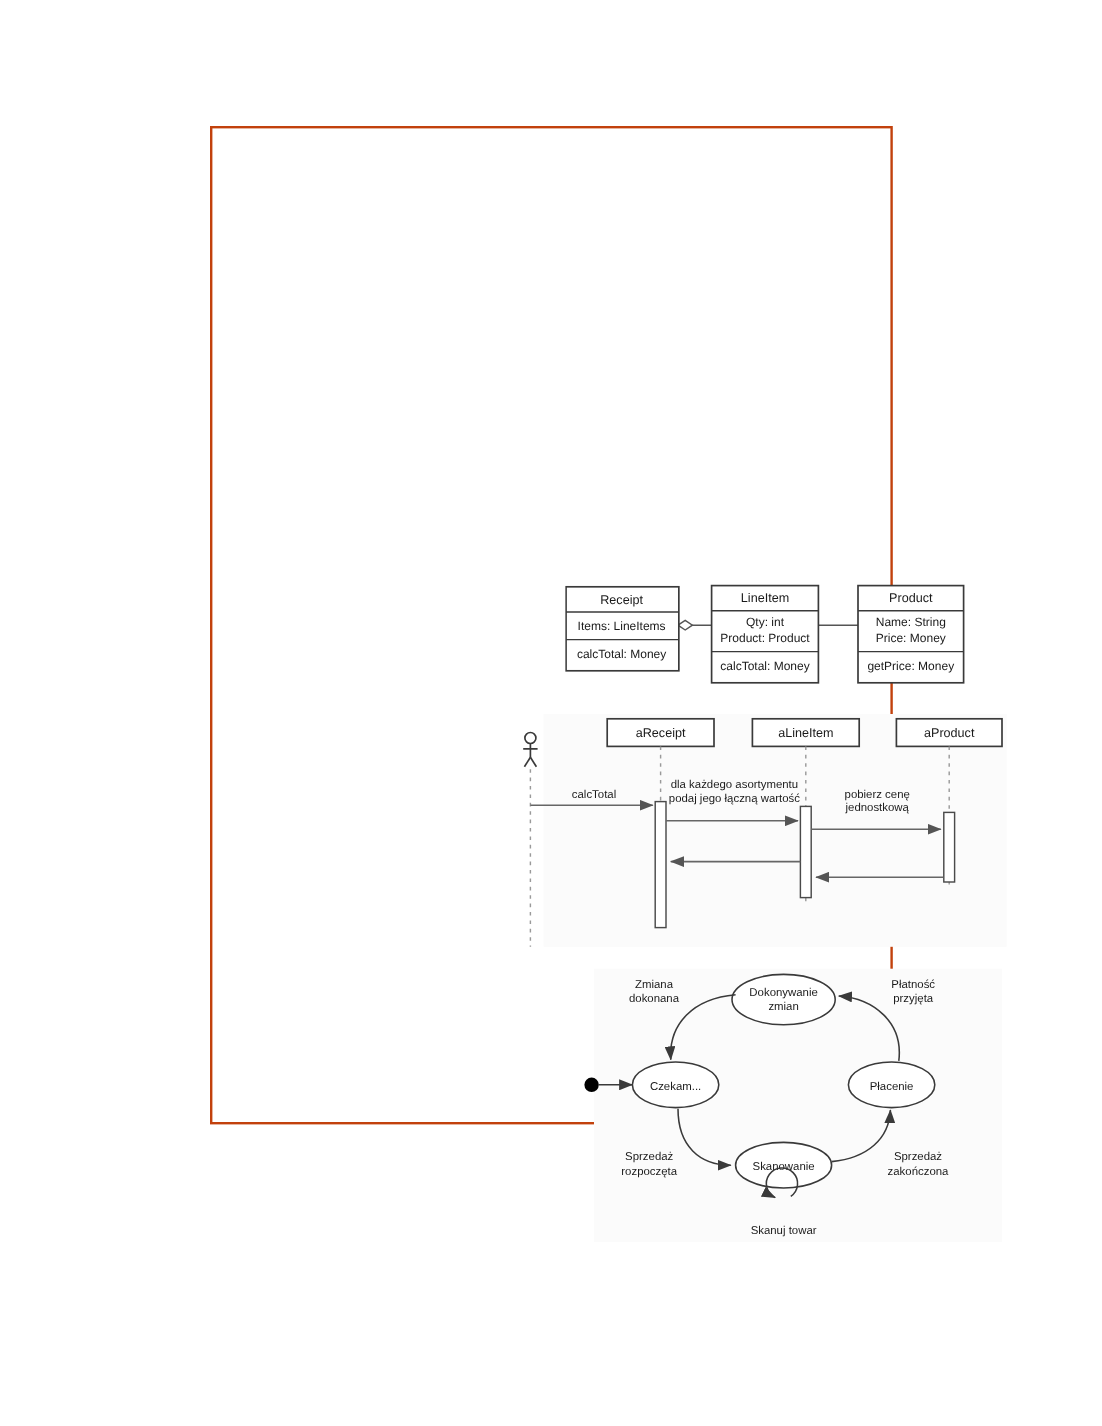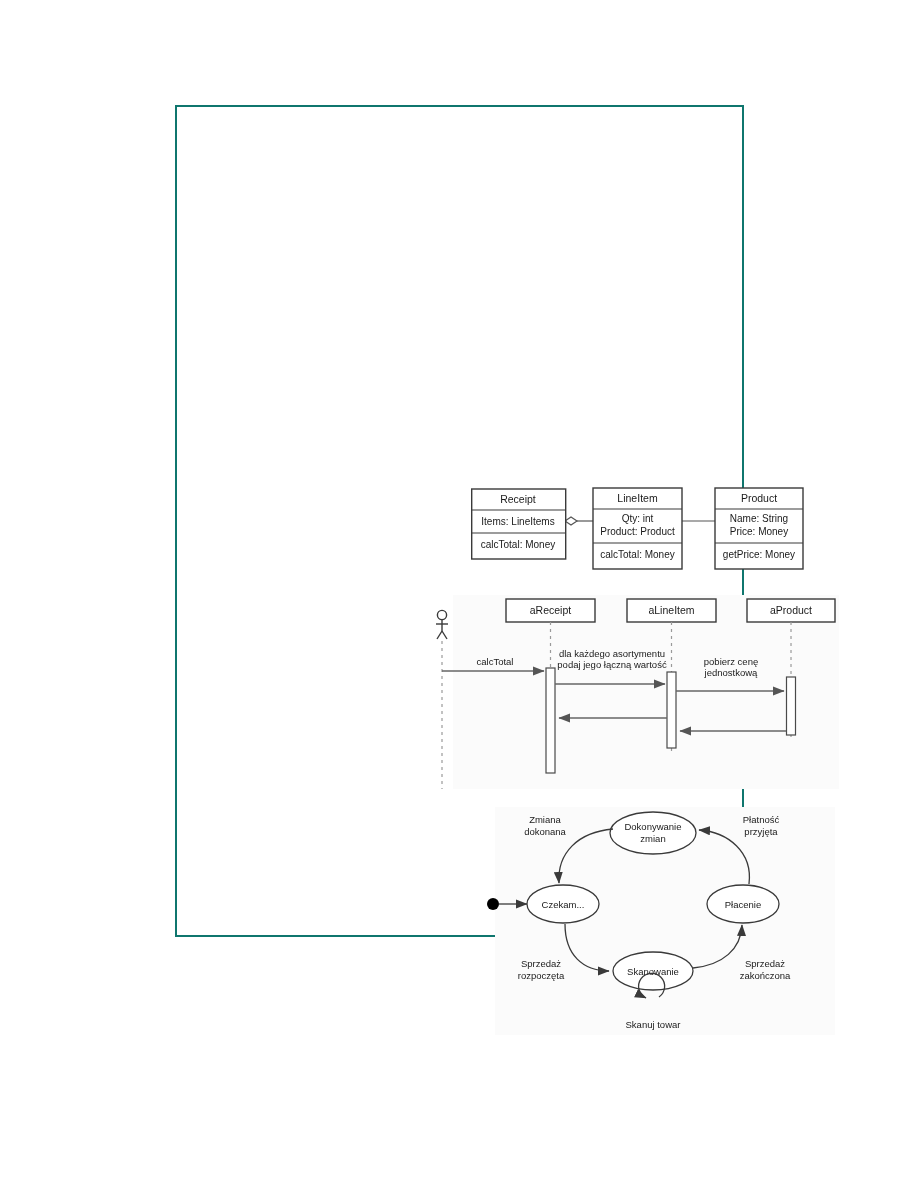--- a/index.html
+++ b/index.html
@@ -13,21 +13,21 @@
     position: relative;
     font-family: "Liberation Sans", sans-serif;
     overflow: hidden;
   }
   .page {
     position: absolute;
     left: 175px;
     top: 105px;
     width: 569px;
     height: 832px;
-    border: 2px solid #0f766e;
+    border: 2px solid #c2410c;
     background: #ffffff;
     box-sizing: border-box;
     text-decoration: underline;
   }
   svg { display: block; }
   .dgm { position: absolute; }
 
   
   #class-diagram { left: 294px; top: 378px; }
   

